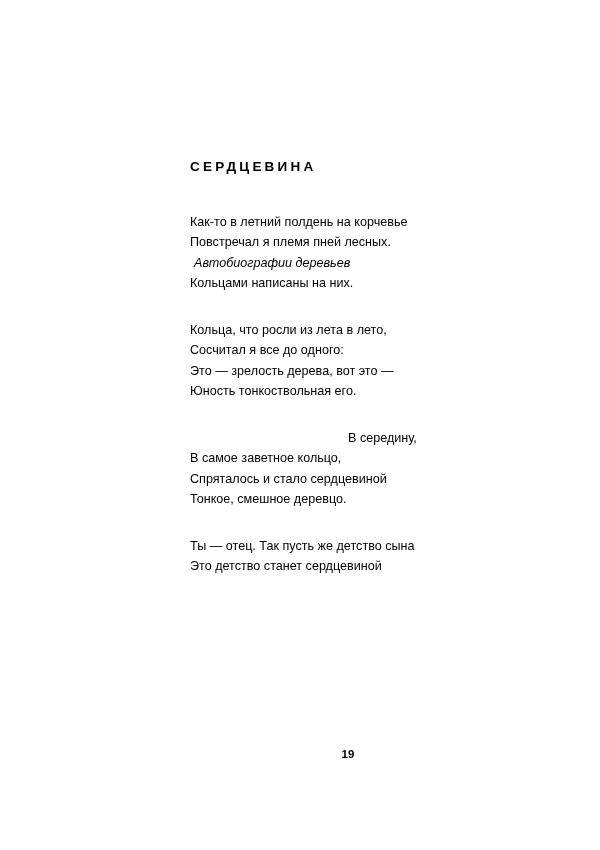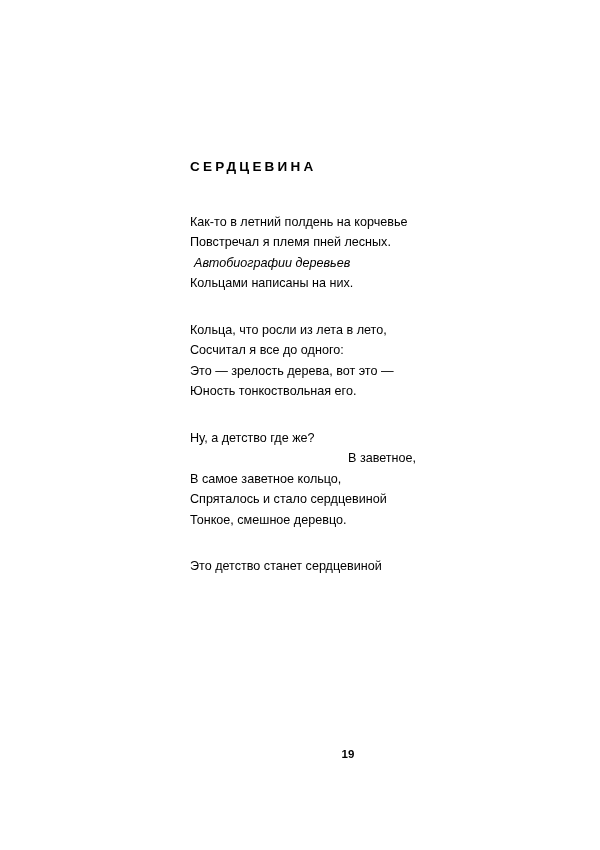--- a/index.html
+++ b/index.html
@@ -83,27 +83,27 @@
     </div>
 
     <div class="stanza">
       <p class="line">Кольца, что росли из лета в лето,</p>
       <p class="line">Сосчитал я все до одного:</p>
       <p class="line">Это — зрелость дерева, вот это —</p>
       <p class="line">Юность тонкоствольная его.</p>
     </div>
 
     <div class="stanza">
-      <p class="line">Ну, а детство где же?</p>
-      <p class="line indent-large">В заветное,</p>
+      <p class="line indent-large">В середину,</p>
       <p class="line">В самое заветное кольцо,</p>
       <p class="line">Спряталось и стало сердцевиной</p>
       <p class="line">Тонкое, смешное деревцо.</p>
     </div>
 
     <div class="stanza">
+      <p class="line">Ты — отец. Так пусть же детство сына</p>
       <p class="line">Это детство станет сердцевиной</p>
     </div>
   </div>
 
   <div class="page-number">19</div>
 
 </div>
 
 </body></html>

